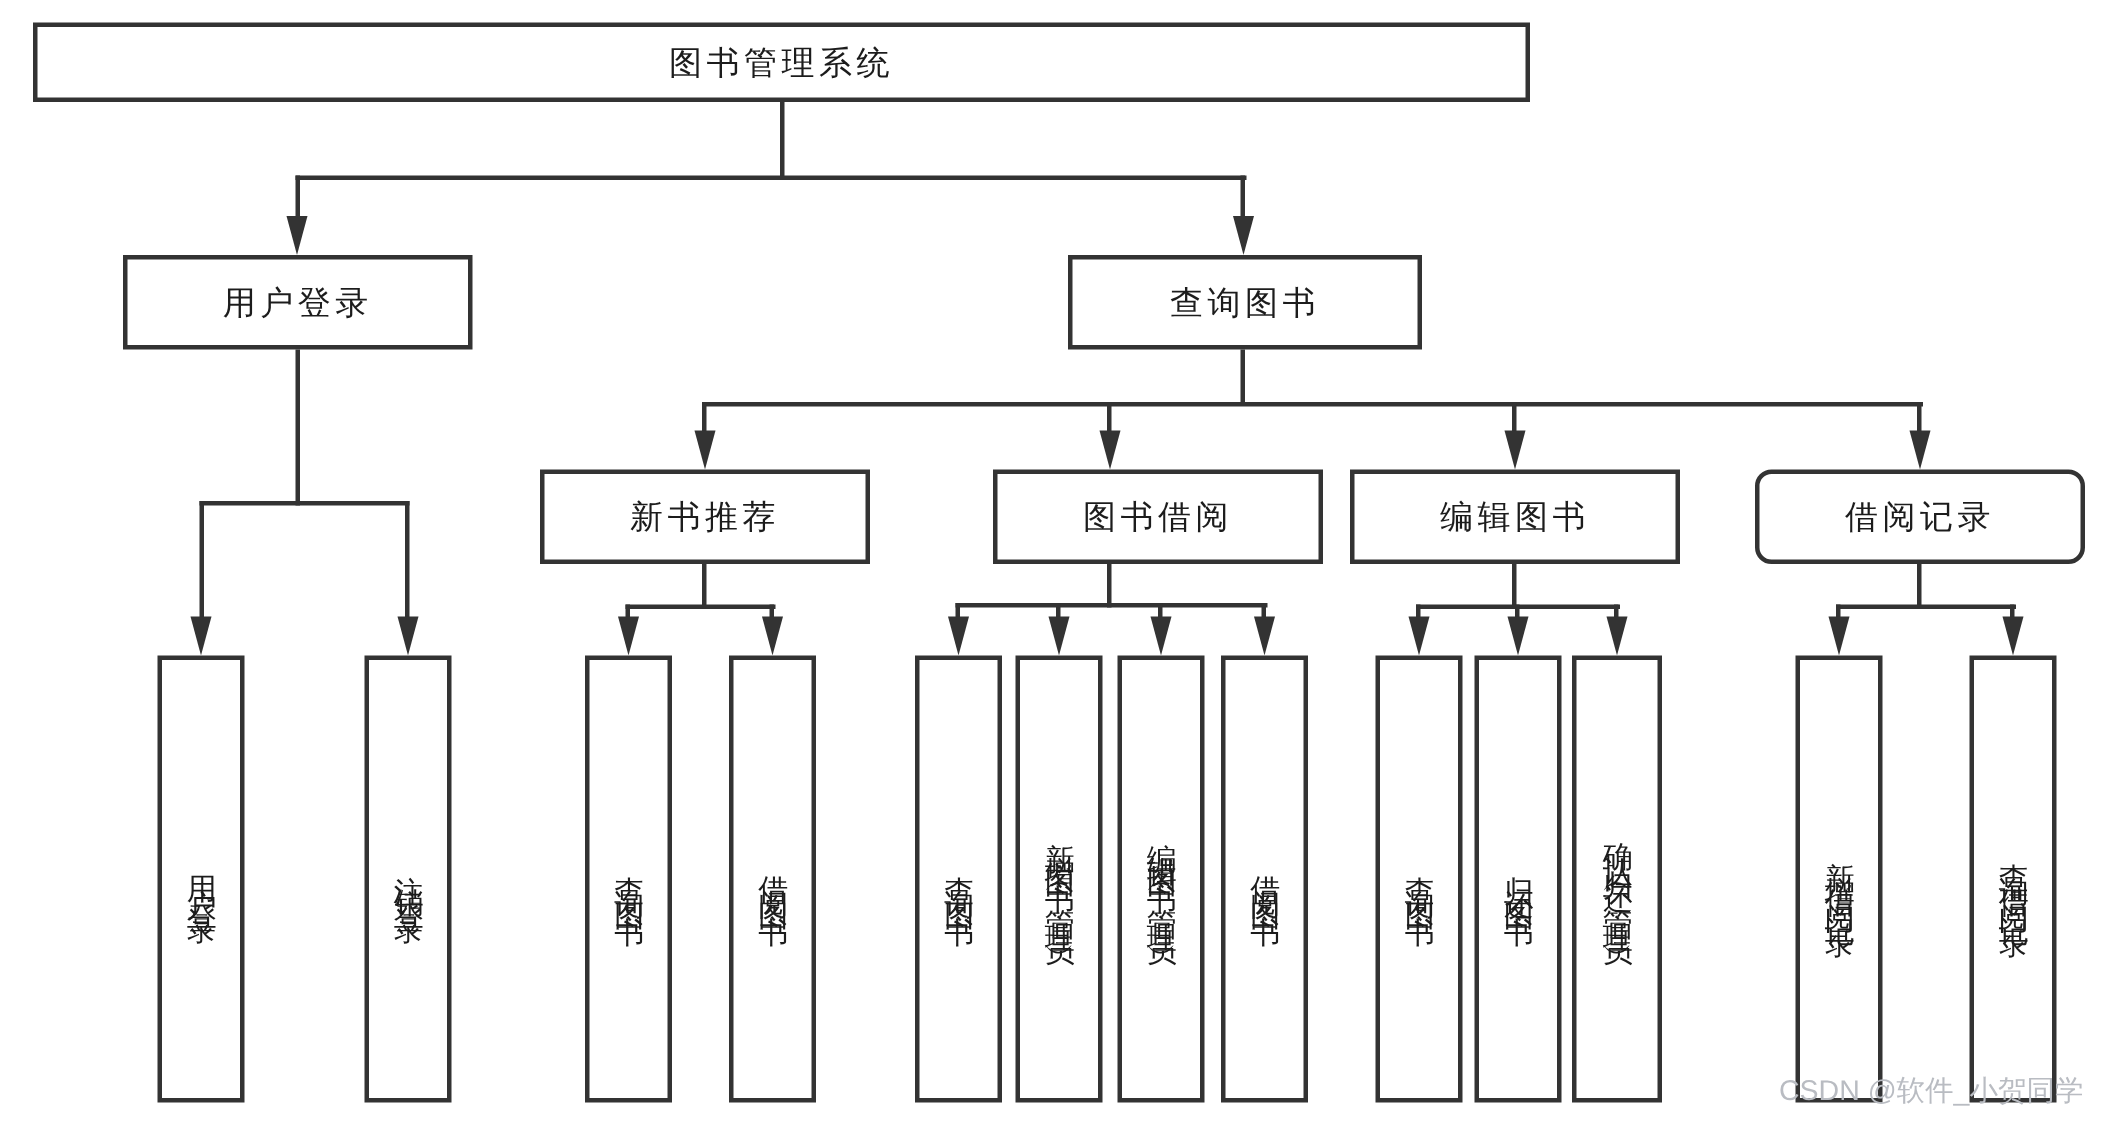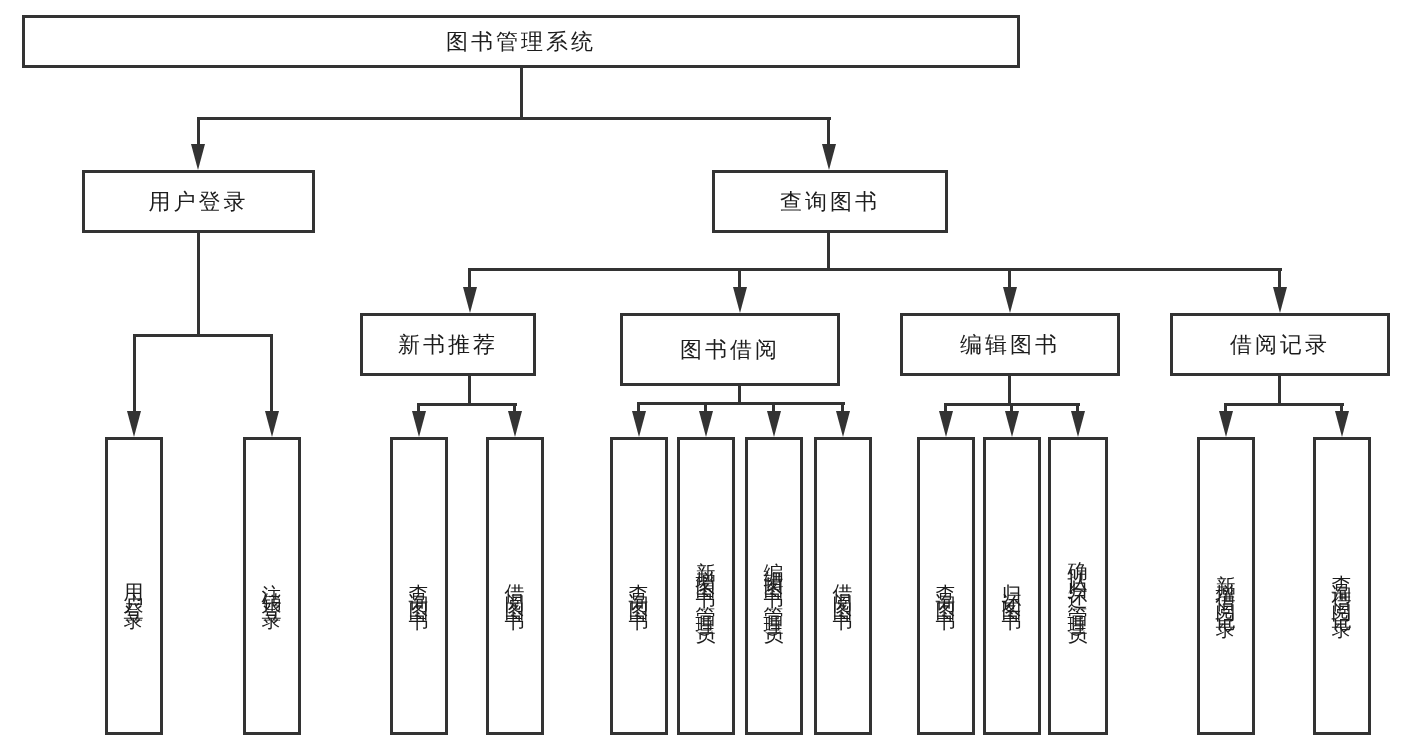--- a/index.html
+++ b/index.html
@@ -125,30 +125,30 @@
     <span>图书管理系统</span>
   </div>
 
   <div class="box h-box" style="left:82px; top:170px; width:233px; height:63px;">
     <span>用户登录</span>
   </div>
   <div class="box h-box" style="left:712px; top:170px; width:236px; height:63px;">
     <span>查询图书</span>
   </div>
 
-  <div class="box h-box" style="left:360px; top:313px; width:176px; height:63px;">
+  <div class="box h-box" style="left:360px; top:313px; width:220px; height:63px;">
     <span>新书推荐</span>
   </div>
-  <div class="box h-box" style="left:620px; top:313px; width:220px; height:73px;">
+  <div class="box h-box" style="left:662px; top:313px; width:220px; height:63px;">
     <span>图书借阅</span>
   </div>
   <div class="box h-box" style="left:900px; top:313px; width:220px; height:63px;">
     <span>编辑图书</span>
   </div>
-  <div class="box h-box" style="left:1170px; top:313px; width:220px; height:63px;">
+  <div class="box h-box" style="left:1170px; top:313px; width:220px; height:63px;border-radius:11px;">
     <span>借阅记录</span>
   </div>
 
   <div class="box v-box" style="left:105px; top:437px; width:58px; height:298px;">
     <span>用户登录</span>
   </div>
   <div class="box v-box" style="left:243px; top:437px; width:58px; height:298px;">
     <span>注销登录</span>
   </div>
 
@@ -182,14 +182,15 @@
     <span>确认归还（管理员）</span>
   </div>
 
   <div class="box v-box" style="left:1197px; top:437px; width:58px; height:298px;">
     <span>新增借阅记录</span>
   </div>
   <div class="box v-box" style="left:1313px; top:437px; width:58px; height:298px;">
     <span>查询借阅记录</span>
   </div>
 
+  <div class="watermark">CSDN @软件_小贺同学</div>
 
 </div>
 
 </body></html>

